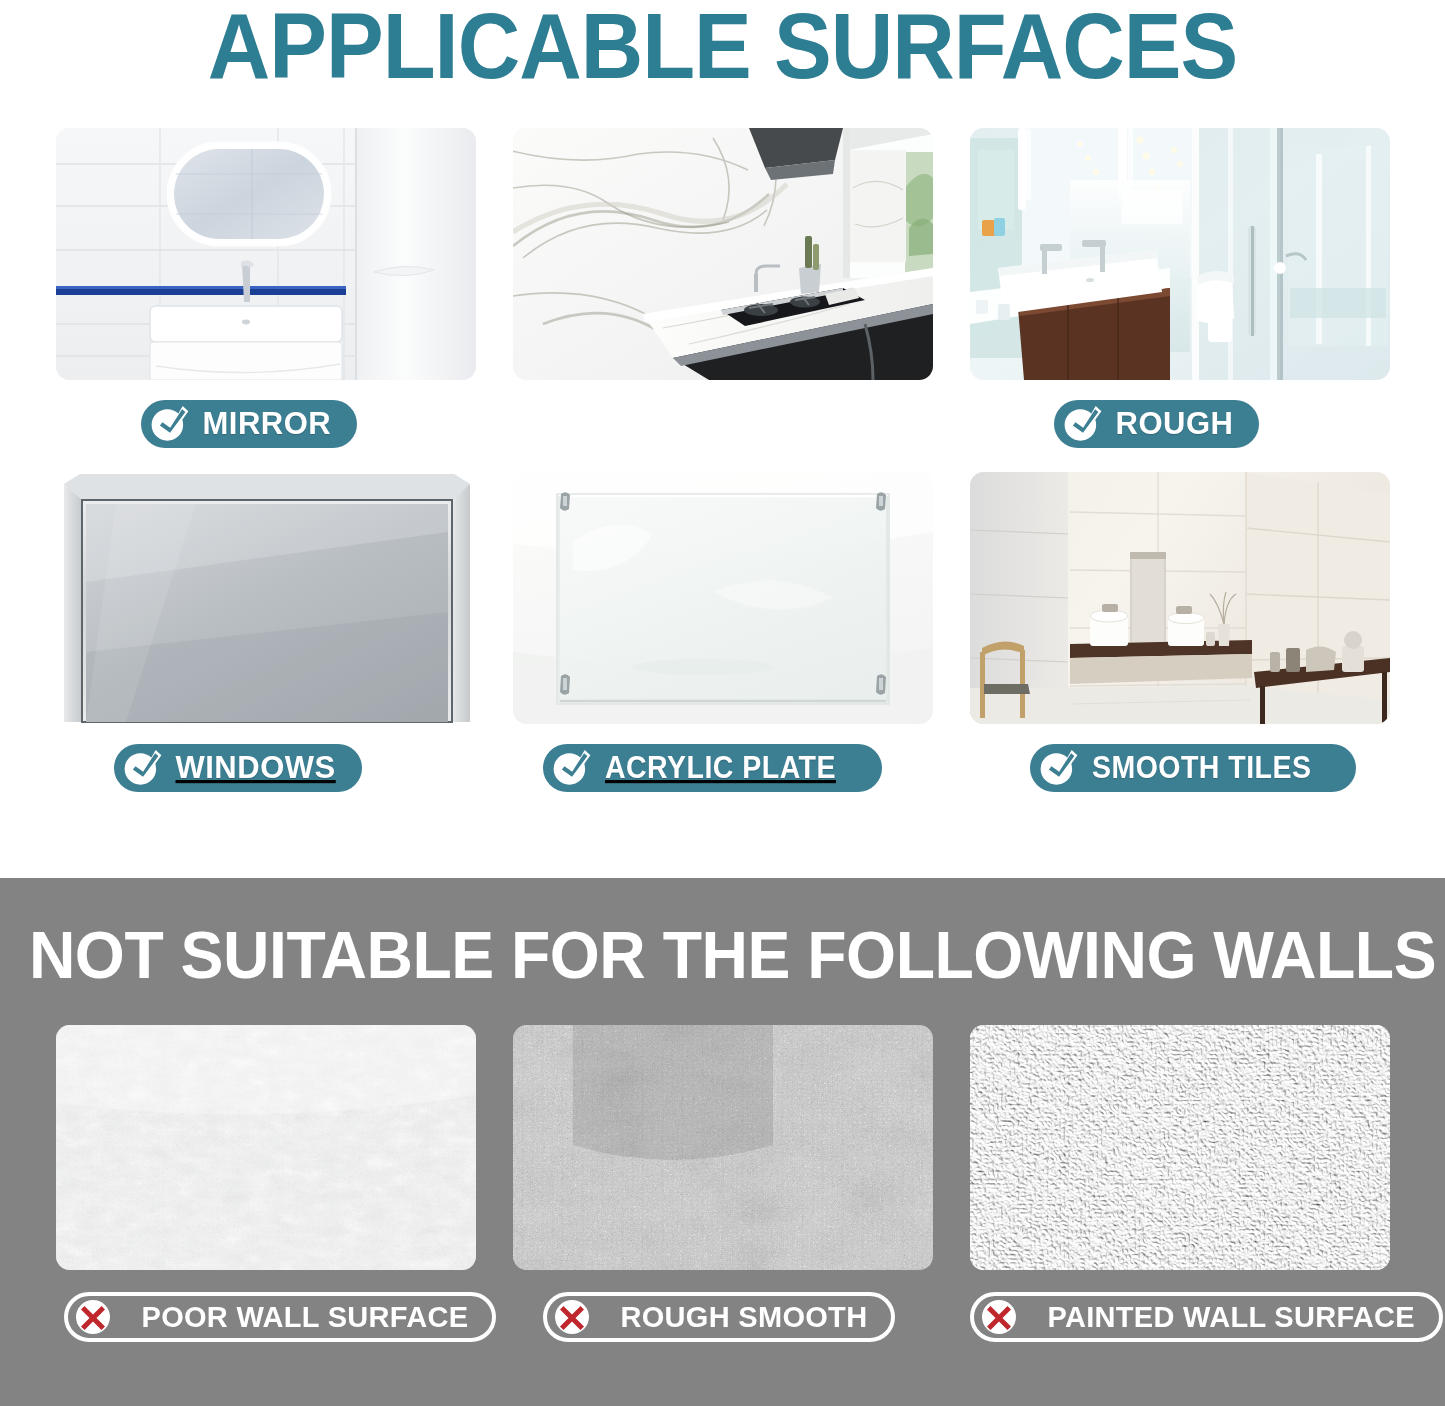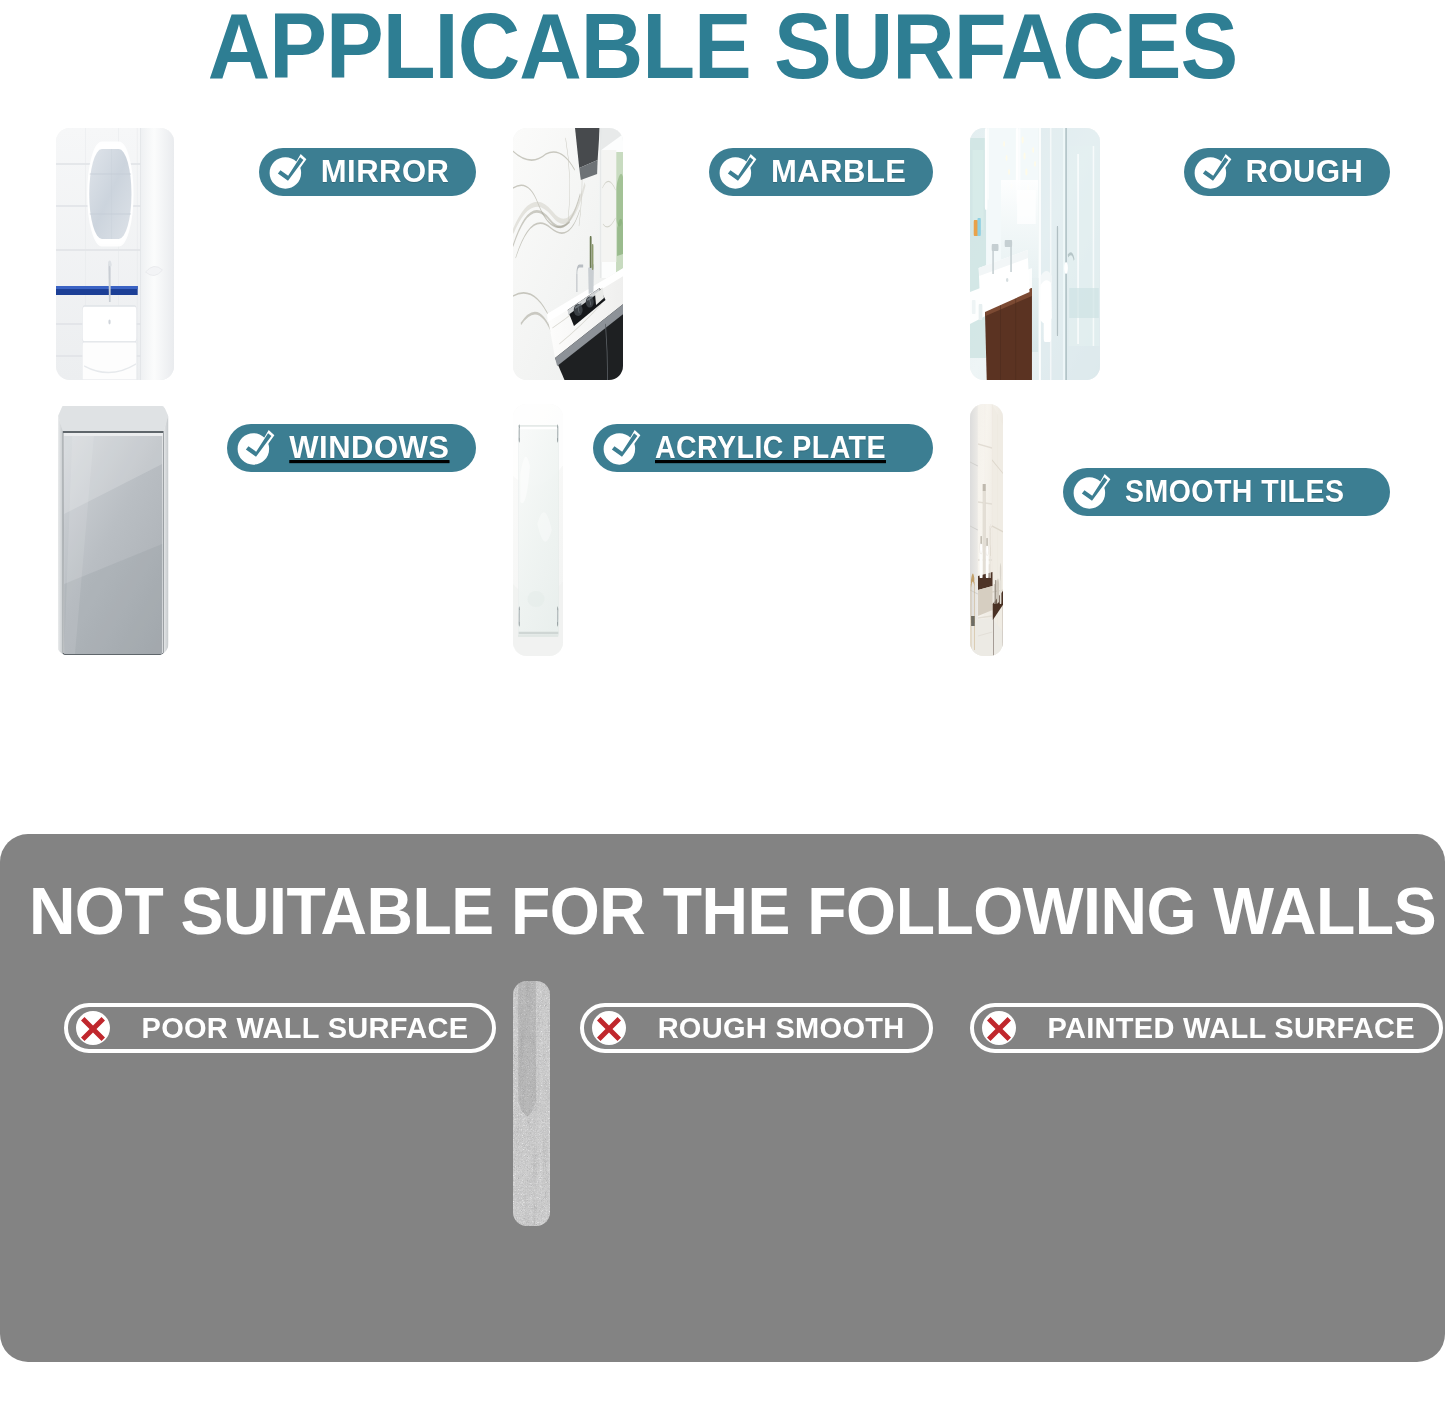--- a/index.html
+++ b/index.html
@@ -50,21 +50,21 @@
     width: 1445px;
   }
   .row {
     display: flex;
     justify-content: center;
     gap: 37px;
   }
   .cell {
     width: 420px;
     display: flex;
-    flex-direction: row;
+    flex-direction: column;
     align-items: flex-start;
   }
   .thumb {
     width: 420px;
     height: 252px;
     border-radius: 14px;
     overflow: hidden;
     position: relative;
     background: #f2f2f2;
   }
@@ -96,30 +96,29 @@
   .badge-ok.narrow .badge-label { transform: scaleX(0.92); transform-origin: left center; }
   .check-ico { width: 42px; height: 44px; flex: 0 0 42px; overflow: visible; }
 
   
   .badge-wrap { display: flex; }
   .badge-wrap.p-mirror  { padding-left: 85px; }
   .badge-wrap.p-marble  { padding-left: 86px; }
   .badge-wrap.p-glass   { padding-left: 84px; }
   .badge-wrap.p-windows { padding-left: 58px; text-decoration: underline; }
   .badge-wrap.p-acrylic { padding-left: 30px; text-decoration: underline; }
-  .badge-wrap.p-tiles   { padding-left: 60px; margin-top: 44px; }
+  .badge-wrap.p-tiles   { padding-left: 60px; }
 
   
   .section-bottom {
     position: absolute;
-    left: 0; top: 834px;
+    left: 0; top: 878px;
     width: 1445px;
     height: 528px;
     background: #838383;
-    border-radius: 28px;
   }
   .title-not {
     position: absolute;
     left: 0; top: 42px;
     width: 1445px;
     text-align: center;
     font-family: "Liberation Sans Narrow", "Liberation Sans", sans-serif;
     font-weight: bold;
     font-size: 67px;
     line-height: 70px;
@@ -331,30 +330,20 @@
 
               <path d="M243 146 q0 -8 10 -8 l14 0" fill="none" stroke="#b9bec3" stroke-width="3"></path>
               <rect x="241" y="146" width="4" height="18" fill="#b9bec3"></rect>
 
               <path d="M286 140 l22 -4 l-2 28 l-18 2 z" fill="#c9ced2"></path>
               <rect x="292" y="108" width="7" height="32" rx="2" fill="#6c7a53"></rect>
               <rect x="300" y="116" width="6" height="26" rx="2" fill="#8d9b6e"></rect>
 
               <path d="M312 166 l30 -6 l4 10 l-30 7 z" fill="#e9eae8"></path>
             </svg>
-          </div>
-          <div class="badge-wrap p-marble">
-            <div class="badge-ok">
-              <svg class="check-ico" viewBox="0 0 48 48">
-                <circle cx="21" cy="25" r="18" fill="#ffffff"></circle>
-                <path d="M38.5 3.5 L45 9.5 L24.5 38 L9 26 L14.5 19.5 L24.5 27.5 Z" fill="#ffffff"></path>
-                <path d="M37.8 7 L41.6 10.4 L24 34 L12.4 25.6 L15.4 22 L24.2 28.2 Z" fill="#3c7e92"></path>
-              </svg>
-              <span class="badge-label">MARBLE</span>
-            </div>
           </div>
         </div>
 
         <div class="cell">
           <div class="thumb">
             <svg viewBox="0 0 420 252" preserveAspectRatio="none">
               <defs>
                 <linearGradient id="gbg" x1="0" y1="0" x2="1" y2="1">
                   <stop offset="0" stop-color="#e3eef0"></stop>
                     <stop offset="0.5" stop-color="#eef5f6"></stop>

